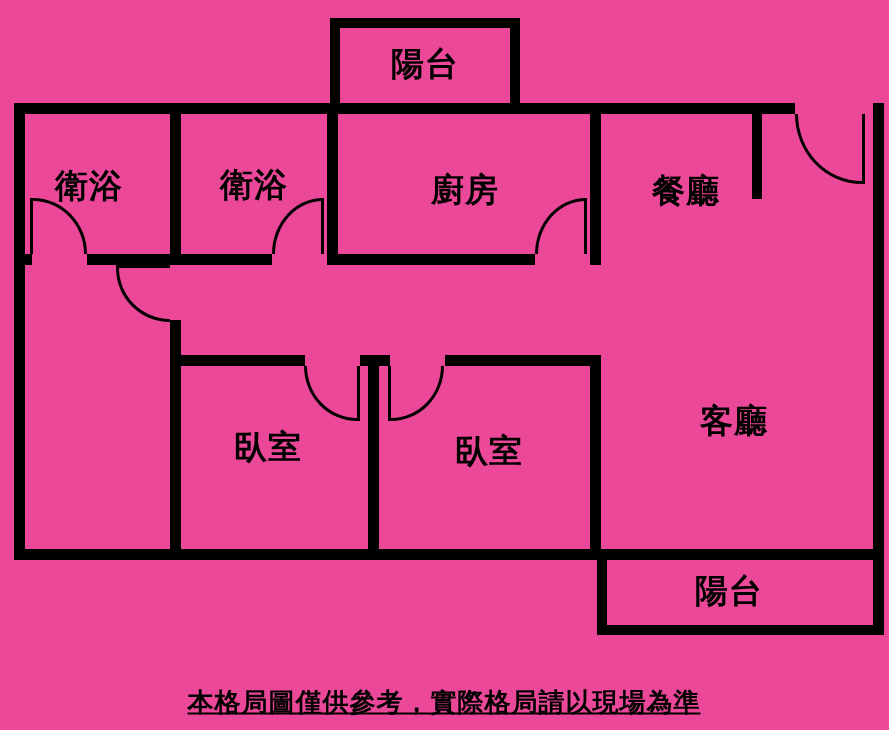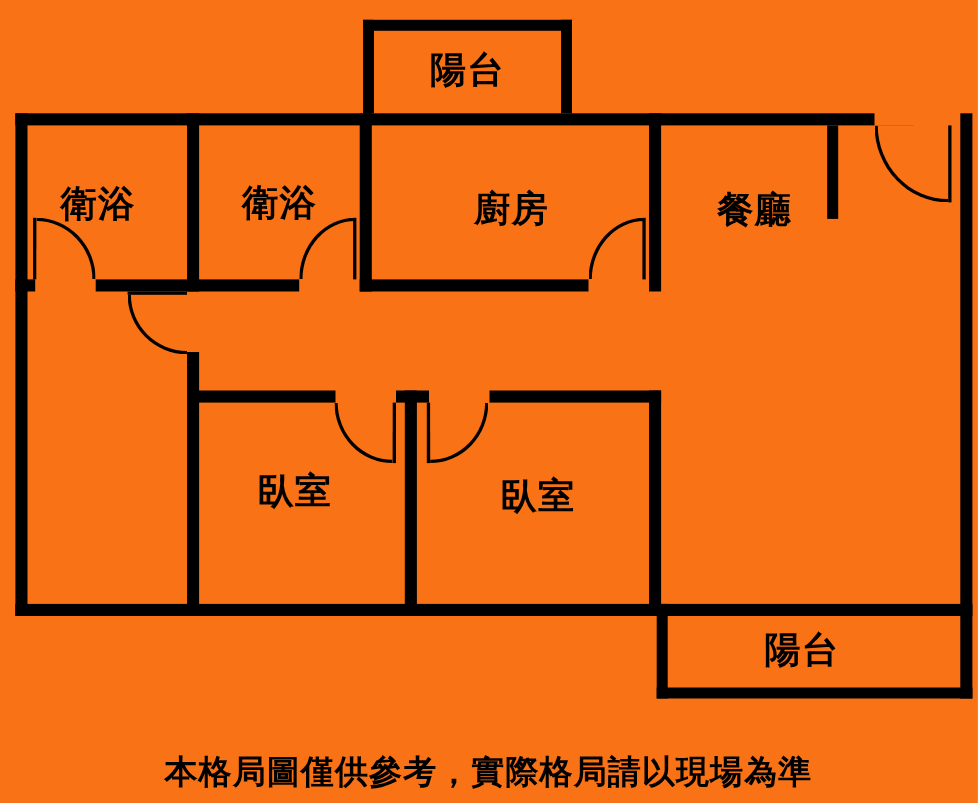--- a/index.html
+++ b/index.html
@@ -1,37 +1,38 @@
 <!DOCTYPE html>
 <html><head>
 <meta charset="utf-8">
 <style>
   * { margin:0; padding:0; box-sizing:border-box; }
   html,body { background:#ffffff; }
   .canvas {
-    position:relative; width:889px; height:730px; background:#f97316;
+    position:relative; width:889px; height:730px; background:#ec4899;
     overflow:hidden;
     font-family:"Liberation Sans","DejaVu Sans",sans-serif;
   }
   .wall { position:absolute; background:#000; }
   .leaf { position:absolute; background:#000; }
   .arc  { position:absolute; background:transparent; }
   .arc.tr { border-top:3px solid #000; border-right:3px solid #000; border-top-right-radius:100% 100%; }
   .arc.tl { border-top:3px solid #000; border-left:3px solid #000; border-top-left-radius:100% 100%; }
   .arc.bl { border-bottom:3px solid #000; border-left:3px solid #000; border-bottom-left-radius:100% 100%; }
   .arc.br { border-bottom:3px solid #000; border-right:3px solid #000; border-bottom-right-radius:100% 100%; }
   .label {
     position:absolute; transform:translate(-50%,-50%);
     font-size:33px; font-weight:700; color:#000; white-space:nowrap;
     letter-spacing:1px;
   }
   .caption {
     position:absolute; left:444px; top:702px; transform:translate(-50%,-50%);
-    font-size:30px; font-weight:700; color:#000; white-space:nowrap;
+    font-size:26px; font-weight:700; color:#000; white-space:nowrap;
     letter-spacing:1px;
+    text-decoration:underline;
   }
 </style>
 </head>
 <body>
 
 <div class="canvas">
 
   <div class="wall" style="left: 330px; top: 18px; width: 190px; height: 10px; background: rgb(0, 0, 0);"></div>
   <div class="wall" style="left: 330px; top: 18px; width: 10px; height: 85px; background: rgb(0, 0, 0);"></div>
   <div class="wall" style="left: 510px; top: 18px; width: 10px; height: 85px; background: rgb(0, 0, 0);"></div>
@@ -83,17 +84,18 @@
   <div class="leaf" style="left: 388px; top: 366px; width: 3px; height: 55px; background: rgb(0, 0, 0);"></div>
   <div class="arc br" style="left:391px;top:366px;width:53px;height:55px"></div>
 
   <div class="label" style="left: 425px; top: 64px; color: rgb(0, 0, 0);">陽台</div>
   <div class="label" style="left: 89px; top: 186px; color: rgb(0, 0, 0);">衛浴</div>
   <div class="label" style="left: 254px; top: 185px; color: rgb(0, 0, 0);">衛浴</div>
   <div class="label" style="left: 686px; top: 191px; color: rgb(0, 0, 0);">餐廳</div>
   <div class="label" style="left: 465px; top: 190px; color: rgb(0, 0, 0);">廚房</div>
   <div class="label" style="left: 268px; top: 447px; color: rgb(0, 0, 0);">臥室</div>
   <div class="label" style="left: 489px; top: 451px; color: rgb(0, 0, 0);">臥室</div>
+  <div class="label" style="left: 734px; top: 421px; color: rgb(0, 0, 0);">客廳</div>
   <div class="label" style="left: 729px; top: 591px; color: rgb(0, 0, 0);">陽台</div>
 
   <div class="caption" style="color: rgb(0, 0, 0);">本格局圖僅供參考，實際格局請以現場為準</div>
 
 </div>
 
 </body></html>

